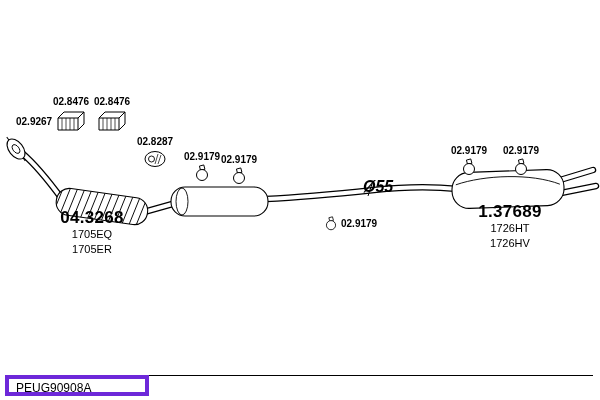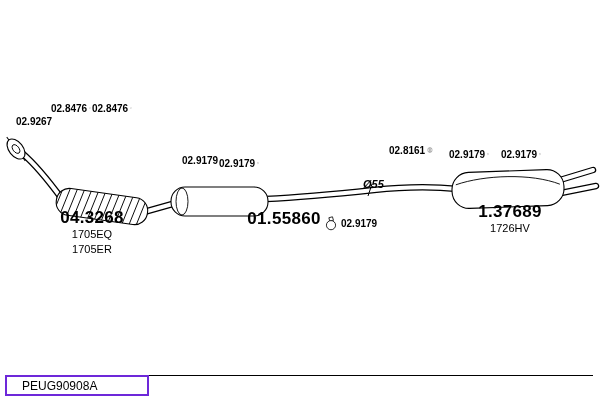--- a/index.html
+++ b/index.html
@@ -4,30 +4,30 @@
 <style>
   *{margin:0;padding:0;box-sizing:border-box}
   html,body{background:#fff}
   body{font-family:"Liberation Sans",sans-serif;color:#000}
   .canvas{position:relative;width:600px;height:400px;background:#fff;overflow:hidden}
   svg.drawing{position:absolute;left:0;top:0}
   .po{fill:none;stroke:#000;stroke-width:6.5;stroke-linecap:round}
   .pi{fill:none;stroke:#fff;stroke-width:4;stroke-linecap:round}
   .comp{fill:#fff;stroke:#000;stroke-width:1.1}
   .thin{fill:none;stroke:#000;stroke-width:0.9}
-  .ref{position:absolute;display:flex;flex-direction:row;align-items:center;gap:2px;
+  .ref{position:absolute;display:flex;flex-direction:column;align-items:center;gap:2px;
        font-size:10px;font-weight:bold;white-space:nowrap}
   .ref-row{flex-direction:row;gap:3px}
   .ref .icon{display:block}
   .asm{position:absolute;text-align:center}
   .asm .num{font-size:17px;font-weight:bold;letter-spacing:.3px;line-height:19px}
   .asm .code{font-size:11px;line-height:15px}
-  .note{position:absolute;font-size:11px;font-weight:bold;font-style:italic}
+  .note{position:absolute;font-size:16px;font-weight:bold;font-style:italic}
   .footer-box{position:absolute;left:5px;top:375px;width:144px;height:21px;
-              border:2px solid #6d28d9;font-size:12px;line-height:19px;padding-left:15px}
+              border:4px solid #6d28d9;font-size:12px;line-height:19px;padding-left:7px}
   .footer-line{position:absolute;left:149px;top:375px;width:444px;height:0;border-top:1px solid #000}
 </style>
 </head>
 <body>
 
 <div class="canvas">
 
   <svg class="drawing" width="600" height="400" viewBox="0 0 600 400">
     <defs>
       <clipPath id="catClip">
@@ -101,45 +101,45 @@
   <div class="ref" style="left:92px;top:96px;width:40px">
     <span class="lbl">02.8476</span>
     <svg class="icon" width="32" height="24" viewBox="0 0 32 24">
       <polygon points="3,9 9,3 29,3 29,15 23,21 3,21" fill="#fff" stroke="#000" stroke-width="1"></polygon>
       <polyline points="3,9 23,9 23,21" fill="none" stroke="#000" stroke-width="1"></polyline>
       <line x1="23" y1="9" x2="29" y2="3" stroke="#000" stroke-width="1"></line>
       <path d="M7,9 V21 M11,9 V21 M15,9 V21 M19,9 V21" stroke="#000" stroke-width="0.7"></path>
     </svg>
   </div>
 
+  <div class="ref" style="left:134px;top:136px;width:42px">
+    <span class="lbl">02.8287</span>
+    <svg class="icon" width="24" height="20" viewBox="0 0 24 20">
+      <ellipse cx="12" cy="10" rx="10" ry="7.5" fill="#fff" stroke="#000" stroke-width="1"></ellipse>
+      <circle cx="8.5" cy="10" r="3" fill="none" stroke="#000" stroke-width="0.9"></circle>
+      <path d="M15,5 l-3,10 M18,6 l-3,9" stroke="#000" stroke-width="0.7"></path>
+    </svg>
+  </div>
 
   <div class="ref" style="left:182px;top:151px;width:40px">
     <span class="lbl">02.9179</span>
     <svg class="icon" width="16" height="18" viewBox="0 0 16 18">
       <rect x="6" y="1.5" width="4.5" height="4.5" fill="#fff" stroke="#000" stroke-width="0.9" transform="rotate(-15 8 4)"></rect>
       <circle cx="8" cy="11" r="5.5" fill="#fff" stroke="#000" stroke-width="1"></circle>
     </svg>
   </div>
 
   <div class="ref" style="left:219px;top:154px;width:40px">
     <span class="lbl">02.9179</span>
     <svg class="icon" width="16" height="18" viewBox="0 0 16 18">
       <rect x="6" y="1.5" width="4.5" height="4.5" fill="#fff" stroke="#000" stroke-width="0.9" transform="rotate(-15 8 4)"></rect>
       <circle cx="8" cy="11" r="5.5" fill="#fff" stroke="#000" stroke-width="1"></circle>
     </svg>
   </div>
 
-  <div class="ref" style="left:389px;top:139px;width:44px">
-    <span class="lbl">02.8161</span>
-    <svg class="icon" width="20" height="22" viewBox="0 0 20 22">
-      <rect x="3" y="2.5" width="14" height="17" rx="7" fill="#fff" stroke="#000" stroke-width="1"></rect>
-      <circle cx="10" cy="8" r="2.4" fill="none" stroke="#000" stroke-width="0.9"></circle>
-      <circle cx="10" cy="14.5" r="2.4" fill="none" stroke="#000" stroke-width="0.9"></circle>
-    </svg>
-  </div>
 
   <div class="ref" style="left:449px;top:145px;width:40px">
     <span class="lbl">02.9179</span>
     <svg class="icon" width="16" height="18" viewBox="0 0 16 18">
       <rect x="6" y="1.5" width="4.5" height="4.5" fill="#fff" stroke="#000" stroke-width="0.9" transform="rotate(-15 8 4)"></rect>
       <circle cx="8" cy="11" r="5.5" fill="#fff" stroke="#000" stroke-width="1"></circle>
     </svg>
   </div>
 
   <div class="ref" style="left:501px;top:145px;width:40px">
@@ -160,25 +160,25 @@
 
   <div class="note" style="left:363px;top:178px">Ø55</div>
 
   <div class="asm" style="left:36px;top:208px;width:112px">
     <div class="num">04.3268</div>
     <div class="code">1705EQ</div>
     <div class="code">1705ER</div>
   </div>
 
   <div class="asm" style="left:226px;top:209px;width:116px">
-    <div class="num">01.55860</div>
   </div>
 
   <div class="asm" style="left:452px;top:202px;width:116px">
     <div class="num">1.37689</div>
+    <div class="code">1726HT</div>
     <div class="code">1726HV</div>
   </div>
 
   <div class="footer-box">
     <span>PEUG90908A</span>
   </div>
   <div class="footer-line"></div>
 
 </div>
 

